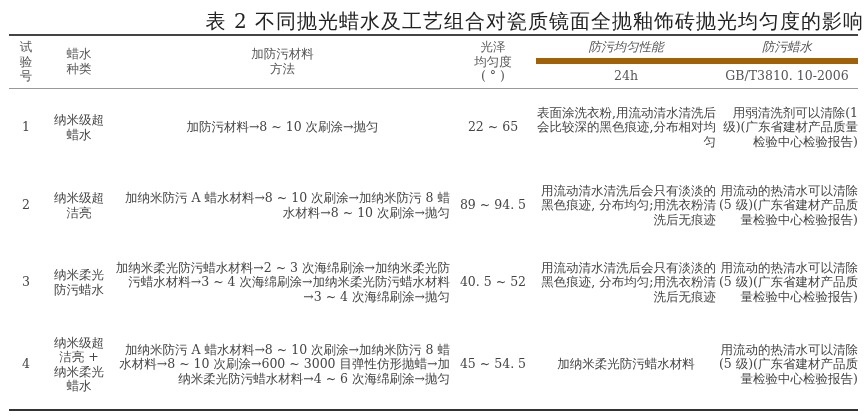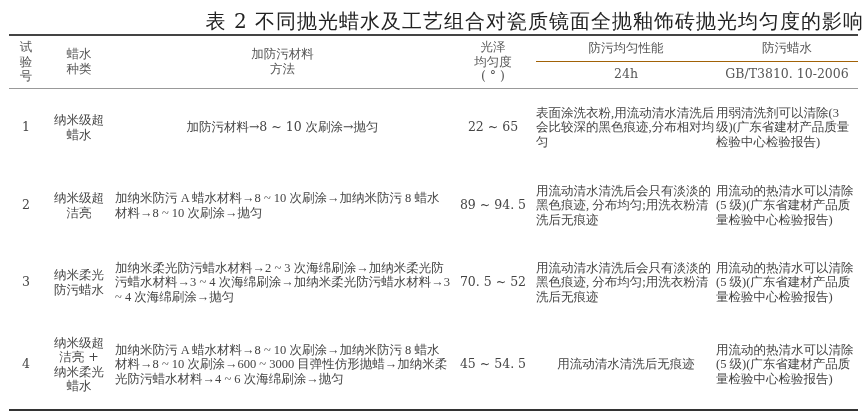--- a/index.html
+++ b/index.html
@@ -7,23 +7,23 @@
          font-family:"DejaVu Serif","Liberation Serif",serif; color:#3a3a3a; }
   .caption { position:absolute; top:8px; left:0; width:864px; text-align:right;
              font-size:20px; color:#222; letter-spacing:1px; }
   table.t { position:absolute; top:34px; left:9px; width:849px; border-collapse:collapse;
             font-size:12.5px; line-height:14.5px; table-layout:fixed; }
   table.t th { font-weight:normal; color:#555; vertical-align:middle; padding:0; }
   table.t td { vertical-align:middle; padding:0; color:#444; }
   .top-rule { border-top:2px solid #444; }
   .bottom-rule { border-bottom:2px solid #333; }
   .head-rule { border-bottom:1px solid #999; }
-  .sub-rule { border-bottom:1px solid #a16207; }
+  .sub-rule { border-bottom:6px solid #a16207;font-style:italic; }
   .c { text-align:center; }
-  .l { text-align:left;font-family:Liberation Serif, serif; }
+  .l { text-align:right; }
   .hdr-top { height:26px; }
   .hdr-bot { height:27px; }
   tr.r1 td { height:78px; }
   tr.r2 td { height:78px; }
   tr.r3 td { height:76px; }
   tr.r4 td { height:88px; }
   .col-no { width:34px; }
   .col-kind { width:72px; }
   .col-method { width:335px; }
   .col-gloss { width:86px; }
@@ -69,45 +69,45 @@
     </tr>
   </thead>
   <tbody>
     <tr class="r1">
       <td class="c">1</td>
       <td class="c wrap">纳米级超
 蜡水</td>
       <td class="c method">加防污材料→8 ~ 10 次刷涂→抛匀</td>
       <td class="c">22 ~ 65</td>
       <td class="l anti">表面涂洗衣粉,用流动清水清洗后会比较深的黑色痕迹,分布相对均匀</td>
-      <td class="l stain">用弱清洗剂可以清除(3 级)(广东省建材产品质量检验中心检验报告)</td>
+      <td class="l stain">用弱清洗剂可以清除(1 级)(广东省建材产品质量检验中心检验报告)</td>
     </tr>
     <tr class="r2">
       <td class="c">2</td>
       <td class="c wrap">纳米级超
 洁亮</td>
       <td class="l method">加纳米防污 A 蜡水材料→8 ~ 10 次刷涂→加纳米防污 8 蜡水材料→8 ~ 10 次刷涂→抛匀</td>
       <td class="c">89 ~ 94. 5</td>
       <td class="l anti">用流动清水清洗后会只有淡淡的黑色痕迹, 分布均匀;用洗衣粉清洗后无痕迹</td>
       <td class="l stain">用流动的热清水可以清除 (5 级)(广东省建材产品质量检验中心检验报告)</td>
     </tr>
     <tr class="r3">
       <td class="c">3</td>
       <td class="c wrap">纳米柔光
 防污蜡水</td>
       <td class="l method">加纳米柔光防污蜡水材料→2 ~ 3 次海绵刷涂→加纳米柔光防污蜡水材料→3 ~ 4 次海绵刷涂→加纳米柔光防污蜡水材料→3 ~ 4 次海绵刷涂→抛匀</td>
-      <td class="c">70. 5 ~ 52</td>
+      <td class="c">40. 5 ~ 52</td>
       <td class="l anti">用流动清水清洗后会只有淡淡的黑色痕迹, 分布均匀;用洗衣粉清洗后无痕迹</td>
       <td class="l stain">用流动的热清水可以清除 (5 级)(广东省建材产品质量检验中心检验报告)</td>
     </tr>
     <tr class="r4 bottom-rule">
       <td class="c">4</td>
       <td class="c wrap">纳米级超
 洁亮 +
 纳米柔光
 蜡水</td>
       <td class="l method">加纳米防污 A 蜡水材料→8 ~ 10 次刷涂→加纳米防污 8 蜡水材料→8 ~ 10 次刷涂→600 ~ 3000 目弹性仿形抛蜡→加纳米柔光防污蜡水材料→4 ~ 6 次海绵刷涂→抛匀</td>
       <td class="c">45 ~ 54. 5</td>
-      <td class="c anti">用流动清水清洗后无痕迹</td>
+      <td class="c anti">加纳米柔光防污蜡水材料</td>
       <td class="l stain">用流动的热清水可以清除 (5 级)(广东省建材产品质量检验中心检验报告)</td>
     </tr>
   </tbody>
 </table>
 
 </body></html>

